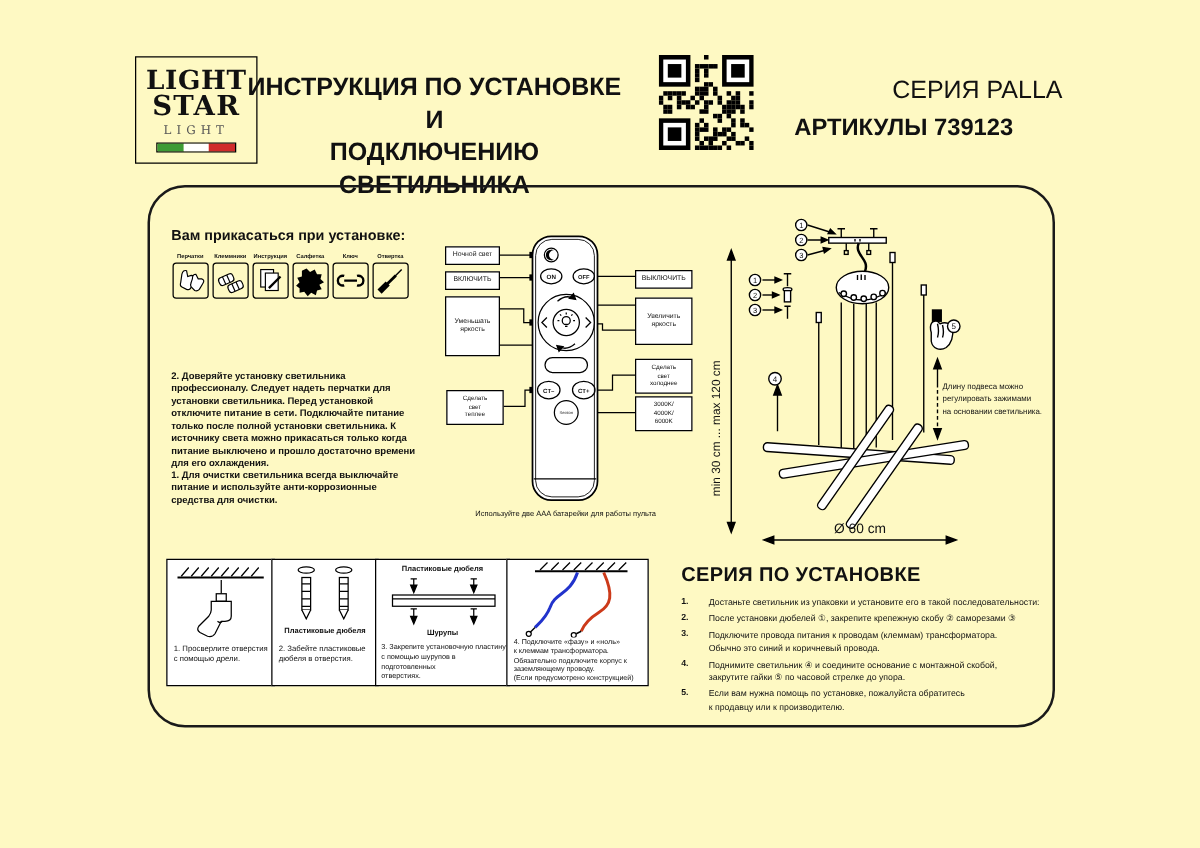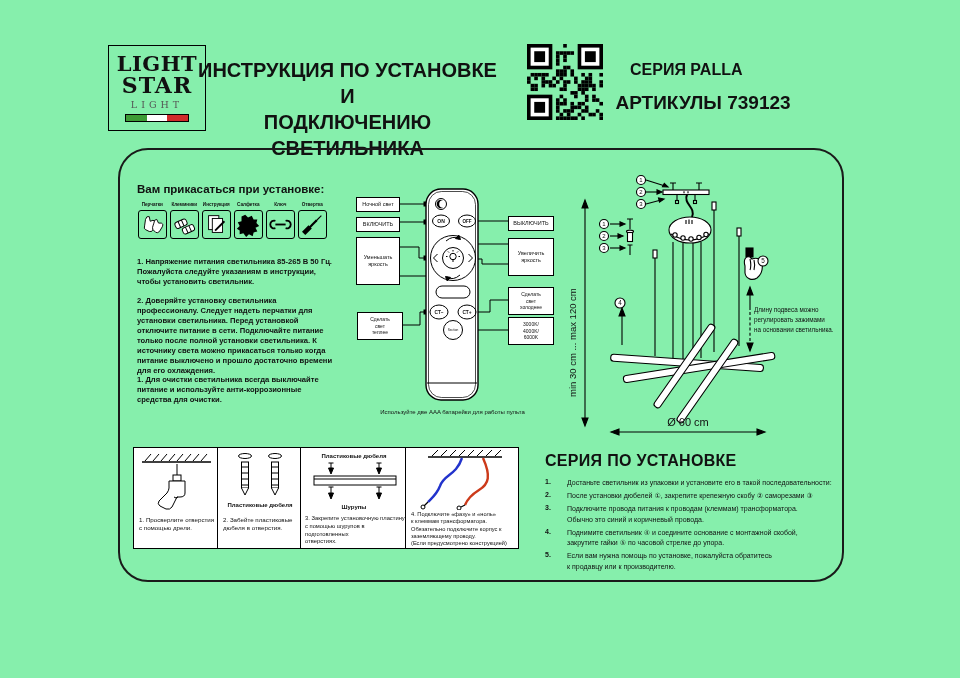--- a/index.html
+++ b/index.html
@@ -1,16 +1,16 @@
 <!DOCTYPE html>
 <html><head>
 <meta charset="utf-8">
 <style>
   html,body{margin:0;padding:0;background:#fff;}
-  #canvas{position:relative;width:960px;height:678px;background:#86efac;overflow:hidden;
+  #canvas{position:relative;width:960px;height:678px;background:#fef9c3;overflow:hidden;
           font-family:"Liberation Sans",sans-serif;color:#111;}
   .abs{position:absolute;}
   .pre{white-space:pre-line;}
   svg{display:block;}
   svg text{font-family:"Liberation Sans",sans-serif;fill:#111;}
   .lnbox{position:absolute;border:1px solid #000;background:#fff;display:flex;align-items:center;
          justify-content:center;text-align:center;font-size:5.5px;line-height:1.35;}
   .stepbox{position:absolute;border:1px solid #000;background:#fff;}
   .cap{position:absolute;font-size:6.2px;line-height:1.35;}
   .blab{font-weight:bold;font-size:6px;text-align:center;position:absolute;left:0;right:0;}
@@ -159,22 +159,22 @@
         <rect x="32.4" y="72" width="3.6" height="3.6" fill="#000"></rect>
         <rect x="36" y="72" width="3.6" height="3.6" fill="#000"></rect>
         <rect x="39.6" y="72" width="3.6" height="3.6" fill="#000"></rect>
         <rect x="43.2" y="72" width="3.6" height="3.6" fill="#000"></rect>
         <rect x="46.800000000000004" y="72" width="3.6" height="3.6" fill="#000"></rect>
         <rect x="54" y="72" width="3.6" height="3.6" fill="#000"></rect>
         <rect x="72" y="72" width="3.6" height="3.6" fill="#000"></rect>
       </svg>
     </div>
 
-  <div class="abs" style="left:630px;top:61px;width:220px;text-align:left;font-size:16px;font-weight:bold;">СЕРИЯ PALLA</div>
-  <div class="abs" style="left:588px;top:92px;width:230px;text-align:center;font-size:19px;font-weight:bold;">АРТИКУЛЫ 739123</div>
+  <div class="abs" style="left:630px;top:61px;width:220px;text-align:right;font-size:20px;font-weight:normal;">СЕРИЯ PALLA</div>
+  <div class="abs" style="left:608px;top:92px;width:230px;text-align:center;font-size:19px;font-weight:bold;">АРТИКУЛЫ 739123</div>
 
   <div class="abs" style="left:118px;top:148px;width:722px;height:430px;border:2px solid #1a1a1a;border-radius:30px;"></div>
 
   <div class="abs" style="left:137px;top:183px;font-size:11.5px;font-weight:bold;">Вам прикасаться при установке:</div>
 
   <div class="abs" style="left:137px;top:202px;display:flex;">
 
     <div style="width:30.5px;margin-right:1.5px;text-align:center;">
       <div style="font-size:4.6px;font-weight:bold;height:8px;">Перчатки</div>
       <div style="width:27px;height:27px;border:1.5px solid #000;border-radius:3px;margin:0 auto;">
@@ -259,21 +259,20 @@
           <svg width="27" height="27" viewBox="0 0 29 29">
             <line x1="5" y1="24" x2="12" y2="17" stroke="#000" stroke-width="5"></line>
             <line x1="10" y1="19" x2="19" y2="10" stroke="#000" stroke-width="2.4"></line>
             <line x1="18" y1="11" x2="24" y2="5" stroke="#000" stroke-width="1.2"></line>
           </svg>
         </span>
       </div>
     </div>
   </div>
 
-  <div class="abs" style="left:137px;top:257px;width:198px;font-size:7.6px;font-weight:bold;line-height:1.32;">1. Напряжение питания светильника 85-265 В 50 Гц. Пожалуйста следуйте указаниям в инструкции, чтобы установить светильник.</div>
   <div class="abs" style="left:137px;top:296px;width:198px;font-size:7.6px;font-weight:bold;line-height:1.32;">2. Доверяйте установку светильника профессионалу. Следует надеть перчатки для установки светильника. Перед установкой отключите питание в сети. Подключайте питание только после полной установки светильника. К источнику света можно прикасаться только когда питание выключено и прошло достаточно времени для его охлаждения.</div>
   <div class="abs" style="left:137px;top:375px;width:198px;font-size:7.6px;font-weight:bold;line-height:1.32;">1. Для очистки светильника всегда выключайте питание и используйте анти-коррозионные средства для очистки.</div>
 
   <svg class="abs" style="left:340px;top:180px;" width="230" height="245" viewBox="0 0 230 245">
     <g stroke="#000" fill="none" stroke-width="1">
 
       <path d="M58,24 H95"></path>
         <rect x="84" y="22" width="4" height="4" fill="#000"></rect>
       <path d="M58,42 H92"></path>
         <rect x="84" y="40" width="4" height="4" fill="#000"></rect>

